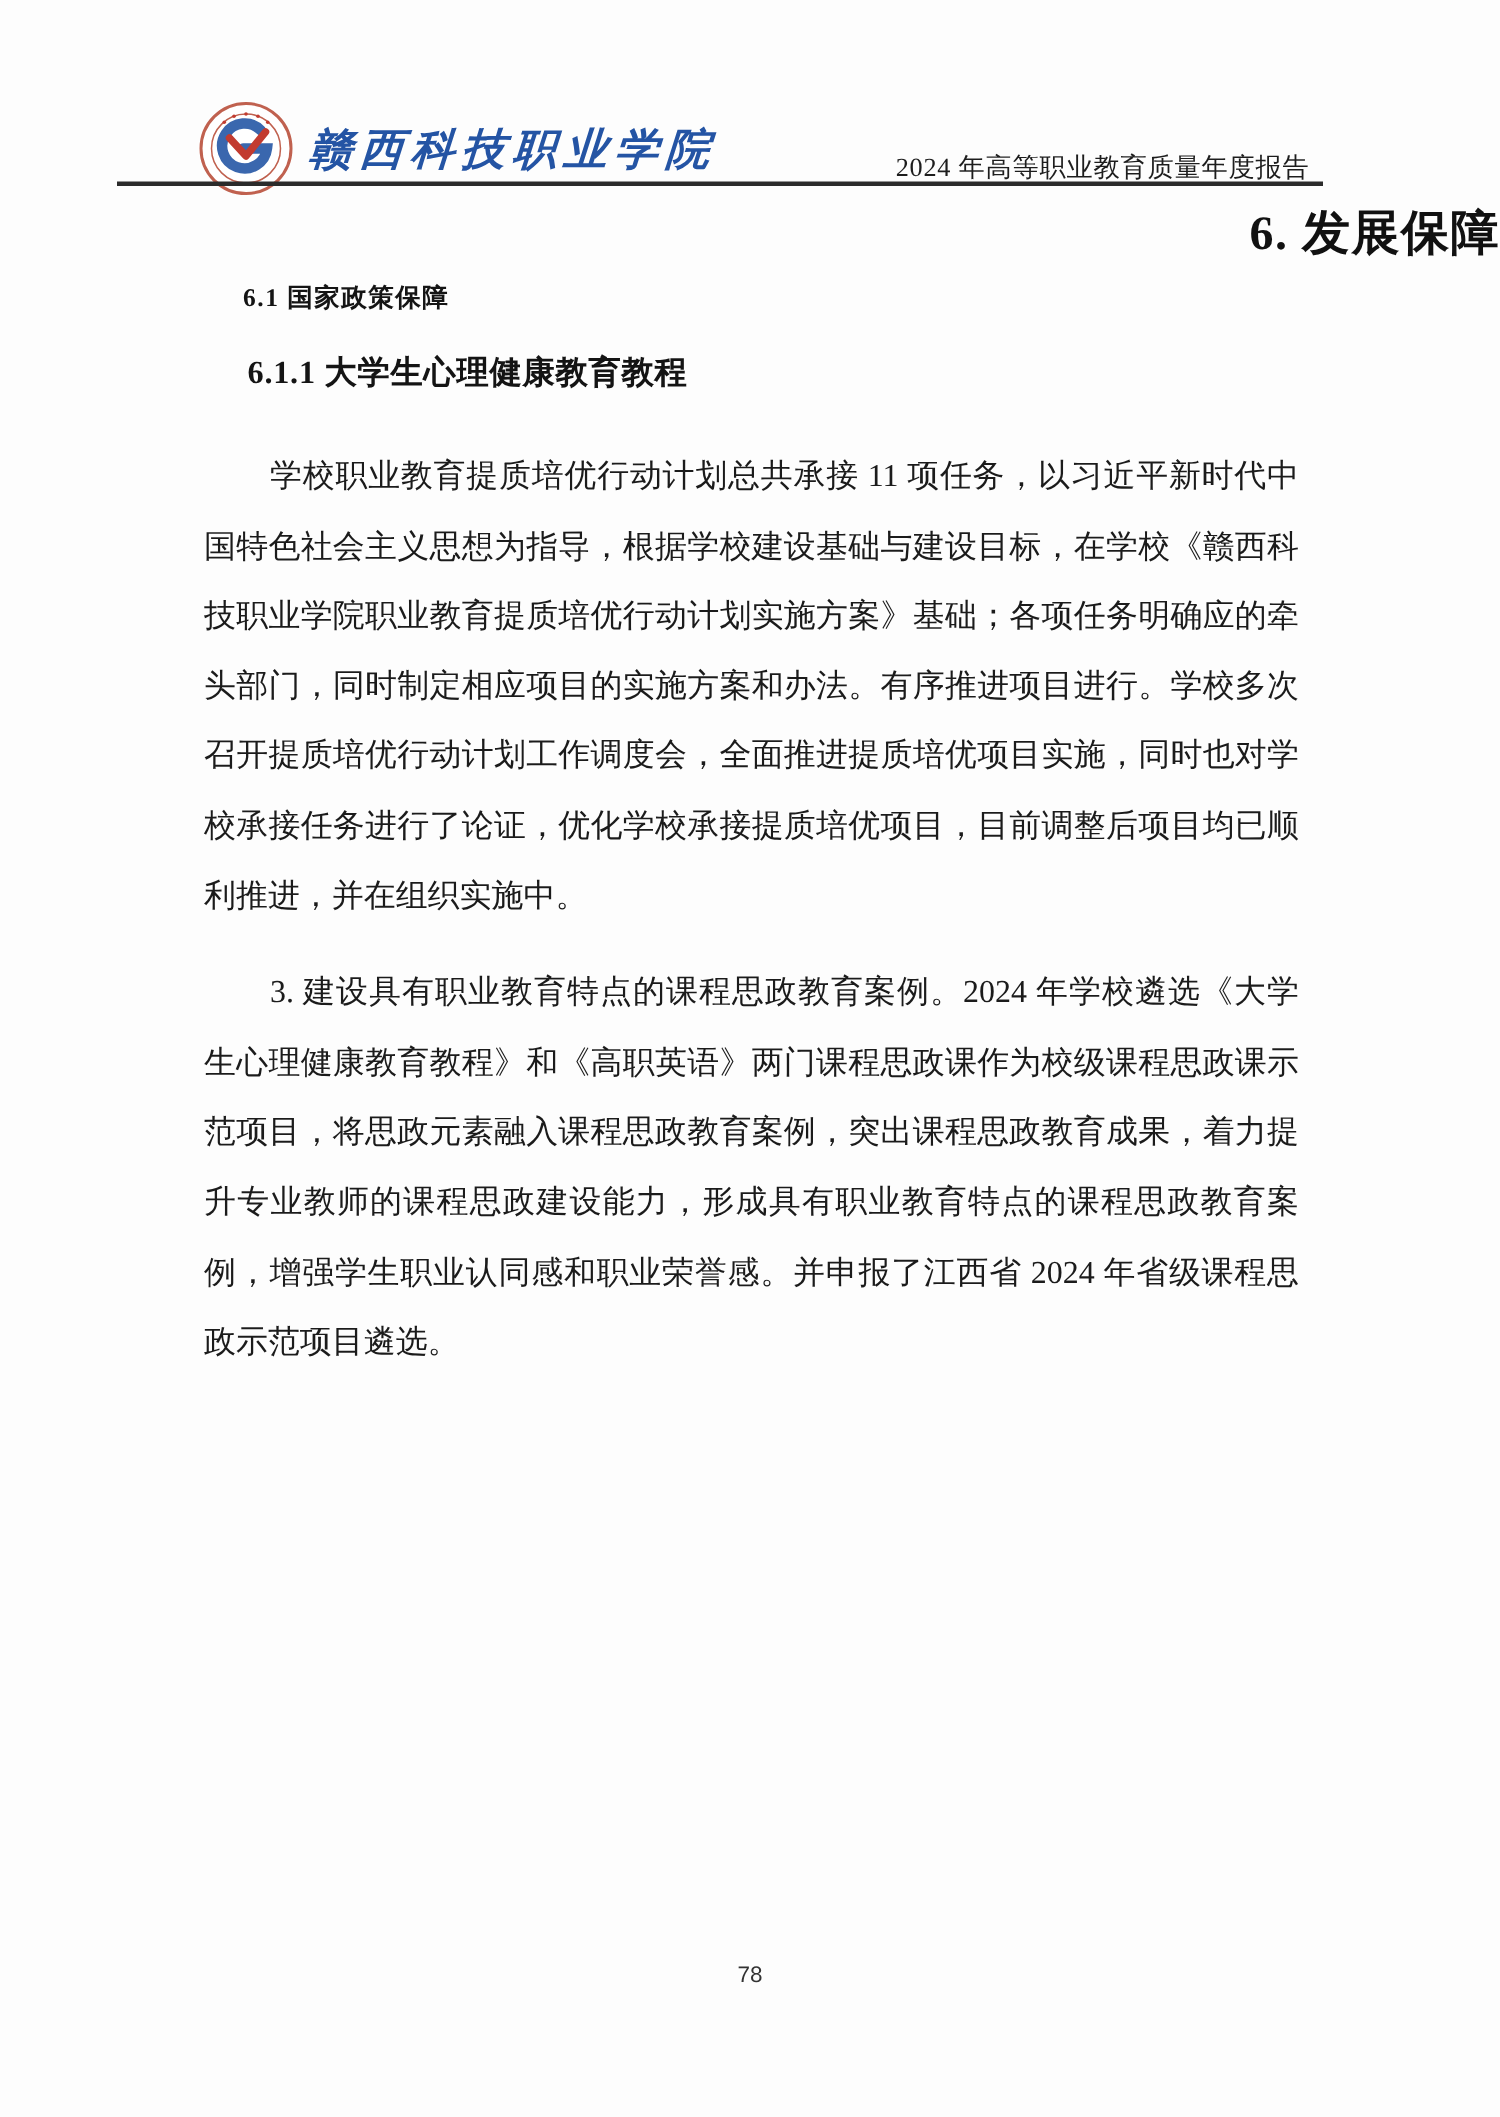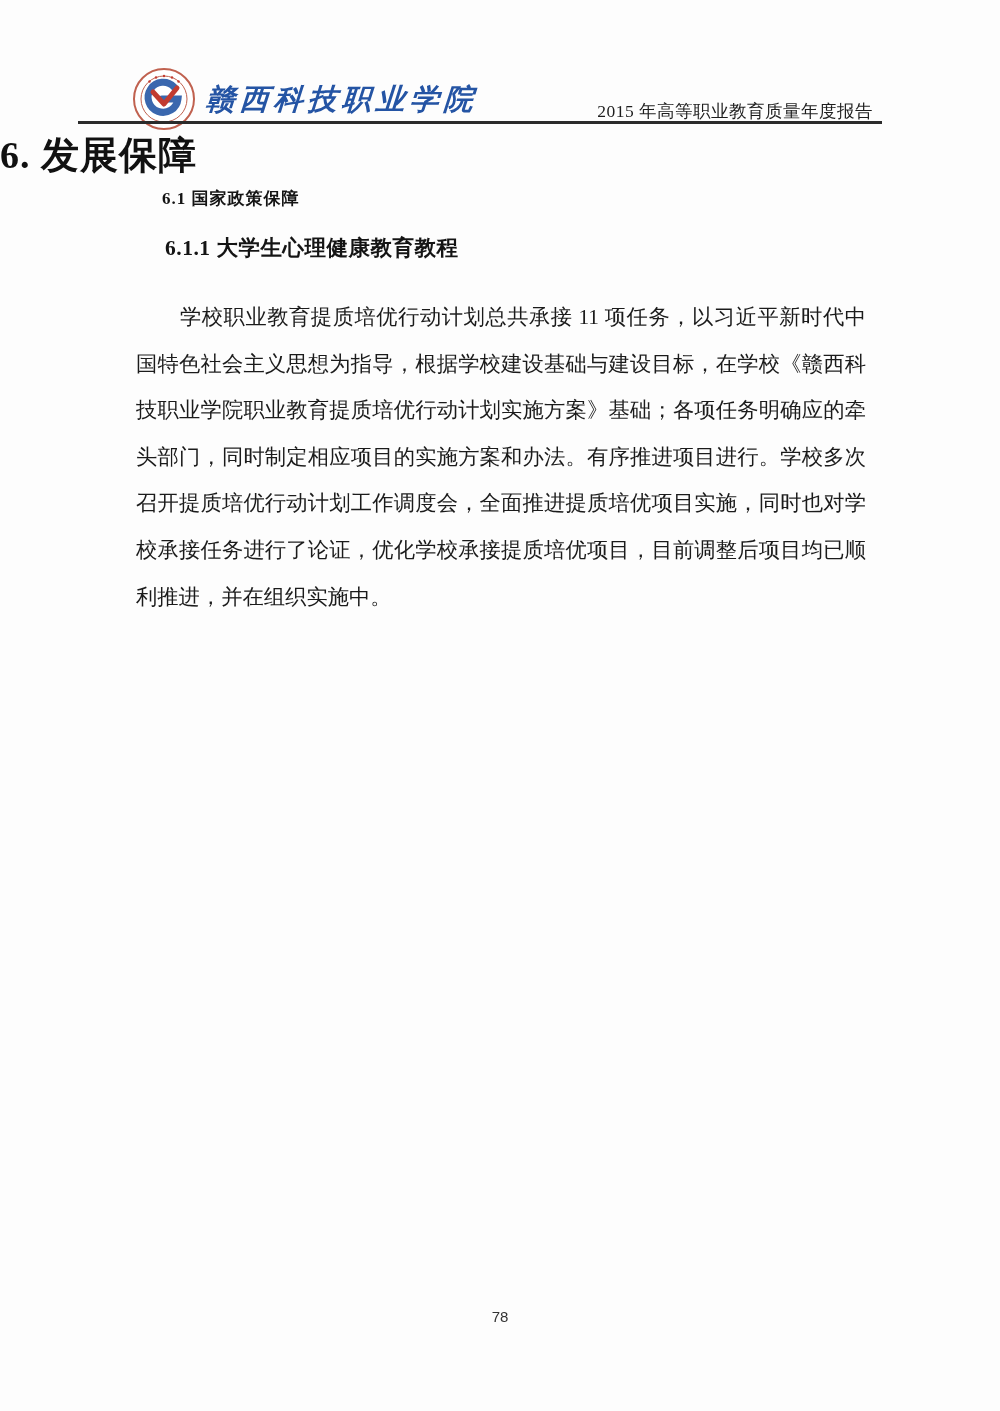--- a/index.html
+++ b/index.html
@@ -30,21 +30,21 @@
     position:absolute;right:127px;top:99px;
     font-size:17.5px;color:#1d1d1d;letter-spacing:0.5px;white-space:nowrap;
   }
   .header-rule{
     position:absolute;left:78px;top:121px;width:804px;height:2.5px;
     background:#2b2b2b;
   }
   
   .doc-title{
     position:absolute;left:0;top:139px;width:1000px;
-    text-align:left;font-size:38px;font-weight:bold;color:#111;
+    text-align:right;font-size:32px;font-weight:bold;color:#111;
     letter-spacing:1px;line-height:32px;
   }
   .h2{
     position:absolute;left:162px;top:187px;
     font-size:17px;font-weight:bold;color:#141414;letter-spacing:1px;
   }
   .h3{
     position:absolute;left:165px;top:233px;
     font-size:21.5px;font-weight:bold;color:#141414;letter-spacing:0.5px;
   }
@@ -80,29 +80,30 @@
       <circle cx="32" cy="9" r="1.2" fill="#c23b30"></circle>
       <circle cx="24" cy="10.5" r="1.2" fill="#c23b30"></circle>
       <circle cx="40" cy="10.5" r="1.2" fill="#c23b30"></circle>
       <circle cx="17.5" cy="14.5" r="1.2" fill="#c23b30"></circle>
       <circle cx="46.5" cy="14.5" r="1.2" fill="#c23b30"></circle>
     </svg>
   </div>
 
   <div class="college-name">赣西科技职业学院</div>
 
-  <div class="report-title">2015 年高等职业教育质量年度报告</div>
+  <div class="report-title">2024 年高等职业教育质量年度报告</div>
 
   <div class="header-rule"></div>
 
   <div class="doc-title">6. 发展保障</div>
 
   <div class="h2">6.1 国家政策保障</div>
 
   <div class="h3">6.1.1 大学生心理健康教育教程</div>
 
   <div class="body-text">
     <p>学校职业教育提质培优行动计划总共承接 11 项任务，以习近平新时代中国特色社会主义思想为指导，根据学校建设基础与建设目标，在学校《赣西科技职业学院职业教育提质培优行动计划实施方案》基础；各项任务明确应的牵头部门，同时制定相应项目的实施方案和办法。有序推进项目进行。学校多次召开提质培优行动计划工作调度会，全面推进提质培优项目实施，同时也对学校承接任务进行了论证，优化学校承接提质培优项目，目前调整后项目均已顺利推进，并在组织实施中。</p>
+    <p>3. 建设具有职业教育特点的课程思政教育案例。2024 年学校遴选《大学生心理健康教育教程》和《高职英语》两门课程思政课作为校级课程思政课示范项目，将思政元素融入课程思政教育案例，突出课程思政教育成果，着力提升专业教师的课程思政建设能力，形成具有职业教育特点的课程思政教育案例，增强学生职业认同感和职业荣誉感。并申报了江西省 2024 年省级课程思政示范项目遴选。</p>
   </div>
 
   <div class="page-number">78</div>
 
 </div>
 
 </body></html>

